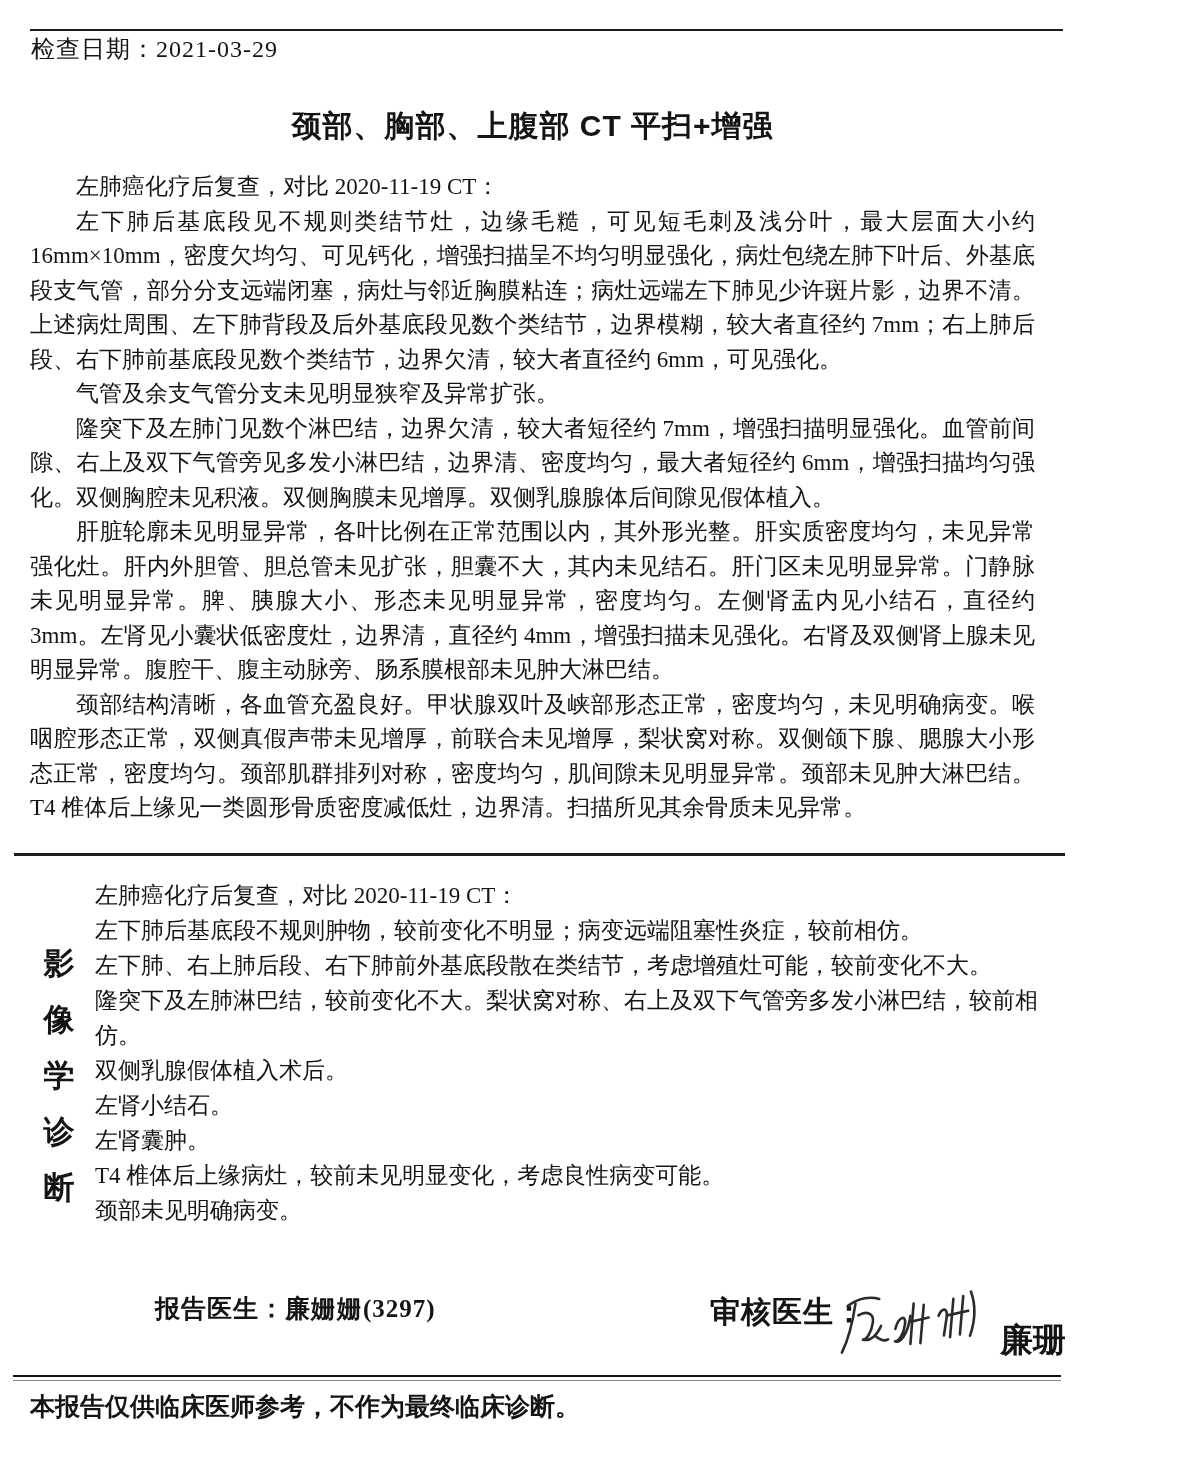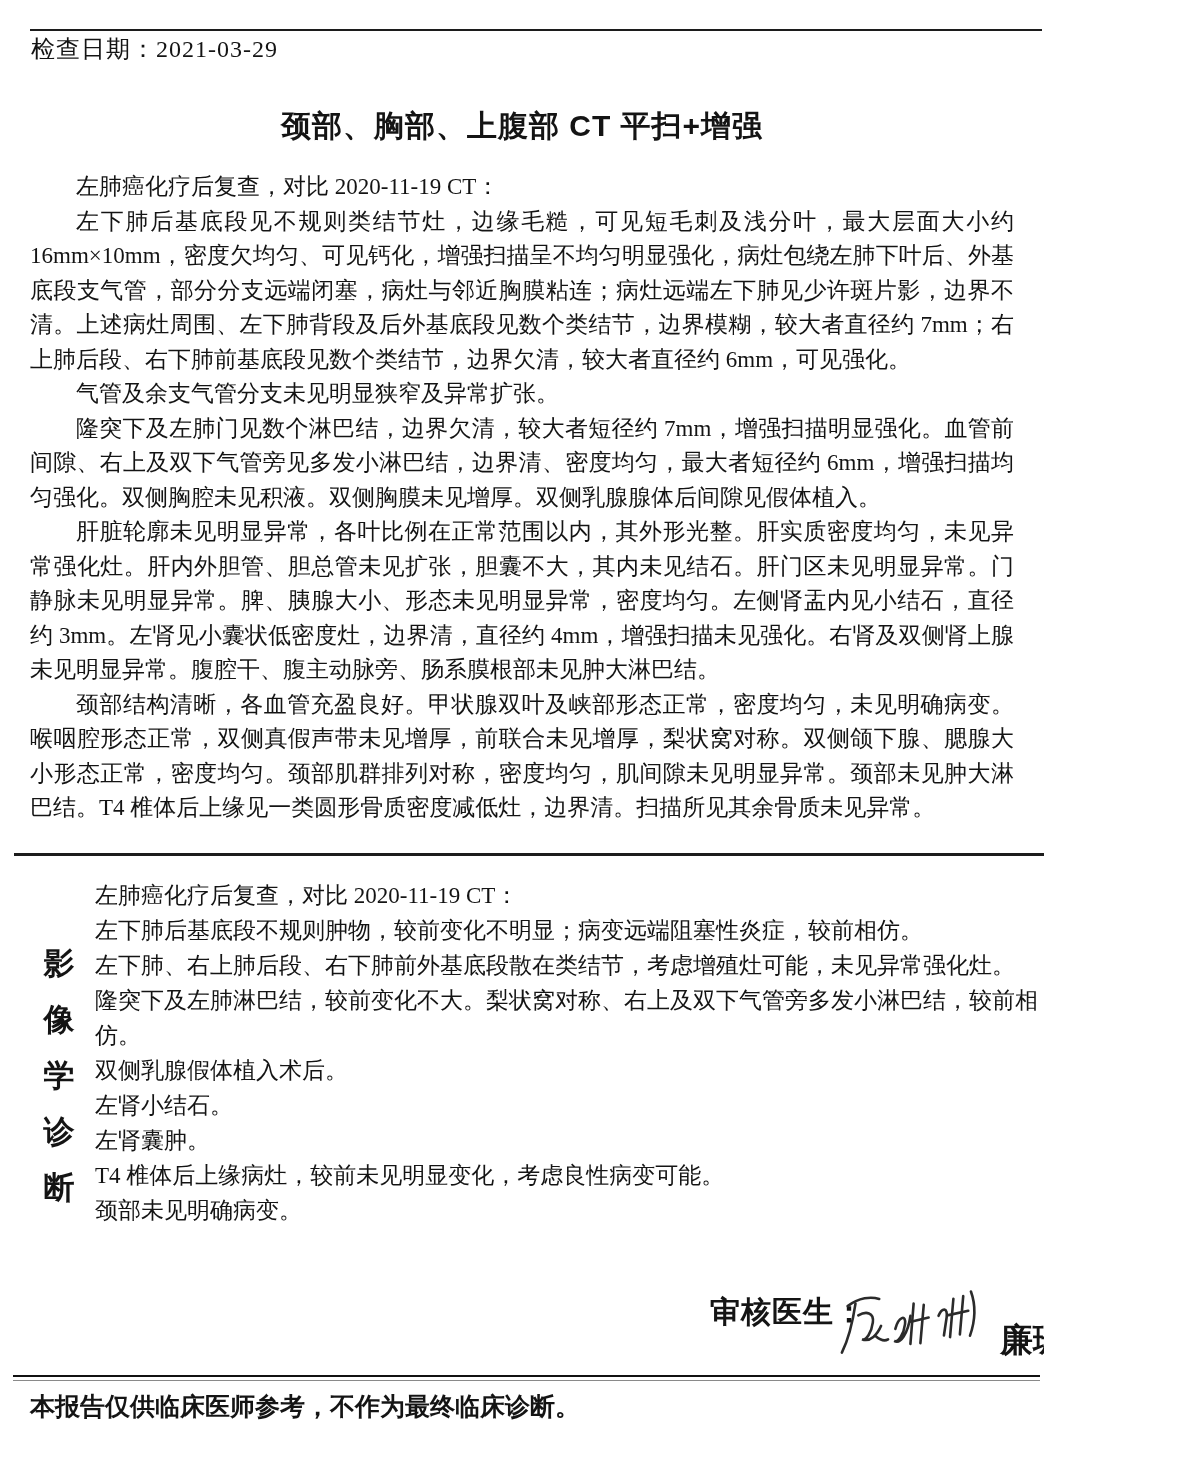--- a/index.html
+++ b/index.html
@@ -4,20 +4,21 @@
 <style>
   html, body { margin: 0; padding: 0; background: #ffffff; }
   .page {
     position: relative;
     width: 1044px;
     height: 1460px;
     background: #ffffff;
     color: #141414;
     font-family: "Liberation Serif", "DejaVu Serif", serif;
     overflow: hidden;
+    padding-left: 21px;
   }
   .rule { position: absolute; }
   .top-rule {
     top: 29px; left: 30px; right: 2px;
     border-top: 2px solid #1c1c1c;
   }
   .date-line {
     position: absolute;
     top: 33px; left: 31px;
     font-size: 24px;
@@ -130,29 +131,32 @@
       <p>颈部结构清晰，各血管充盈良好。甲状腺双叶及峡部形态正常，密度均匀，未见明确病变。喉咽腔形态正常，双侧真假声带未见增厚，前联合未见增厚，梨状窝对称。双侧颌下腺、腮腺大小形态正常，密度均匀。颈部肌群排列对称，密度均匀，肌间隙未见明显异常。颈部未见肿大淋巴结。T4 椎体后上缘见一类圆形骨质密度减低灶，边界清。扫描所见其余骨质未见异常。</p>
     </div>
 
   <div class="rule mid-rule"></div>
 
   <div class="diag-label">影像学诊断</div>
 
   <div class="diagnosis">
       <div>左肺癌化疗后复查，对比 2020-11-19 CT：</div>
       <div>左下肺后基底段不规则肿物，较前变化不明显；病变远端阻塞性炎症，较前相仿。</div>
-      <div>左下肺、右上肺后段、右下肺前外基底段散在类结节，考虑增殖灶可能，未见异常强化灶。</div>
+      <div>左下肺、右上肺后段、右下肺前外基底段散在类结节，考虑增殖灶可能，较前变化不大。</div>
       <div>隆突下及左肺淋巴结，较前变化不大。梨状窝对称、右上及双下气管旁多发小淋巴结，较前相仿。</div>
       <div>双侧乳腺假体植入术后。</div>
       <div>左肾小结石。</div>
       <div>左肾囊肿。</div>
       <div>T4 椎体后上缘病灶，较前未见明显变化，考虑良性病变可能。</div>
       <div>颈部未见明确病变。</div>
     </div>
 
+  <div class="signoff-report">
+    <span>报告医生：</span><span>廉姗姗(3297)</span>
+  </div>
 
   <div class="signoff-review-label">审核医生：</div>
 
   <svg class="sig-scribble" viewBox="0 0 175 80" xmlns="http://www.w3.org/2000/svg">
     <g fill="none" stroke="#2b2b2b" stroke-width="2.6" stroke-linecap="round" transform="rotate(-4 87 40)">
       <path d="M14,18 C26,10 38,10 46,13"></path>
       <path d="M22,16 C18,34 12,52 5,64"></path>
       <path d="M24,28 C32,24 40,26 38,36 C36,46 30,54 26,52 C34,56 42,48 46,40"></path>
       <path d="M40,50 C44,54 48,56 52,54"></path>
       <path d="M60,44 C64,32 72,30 70,40 C68,50 62,58 58,56 C64,60 72,50 76,32"></path>

